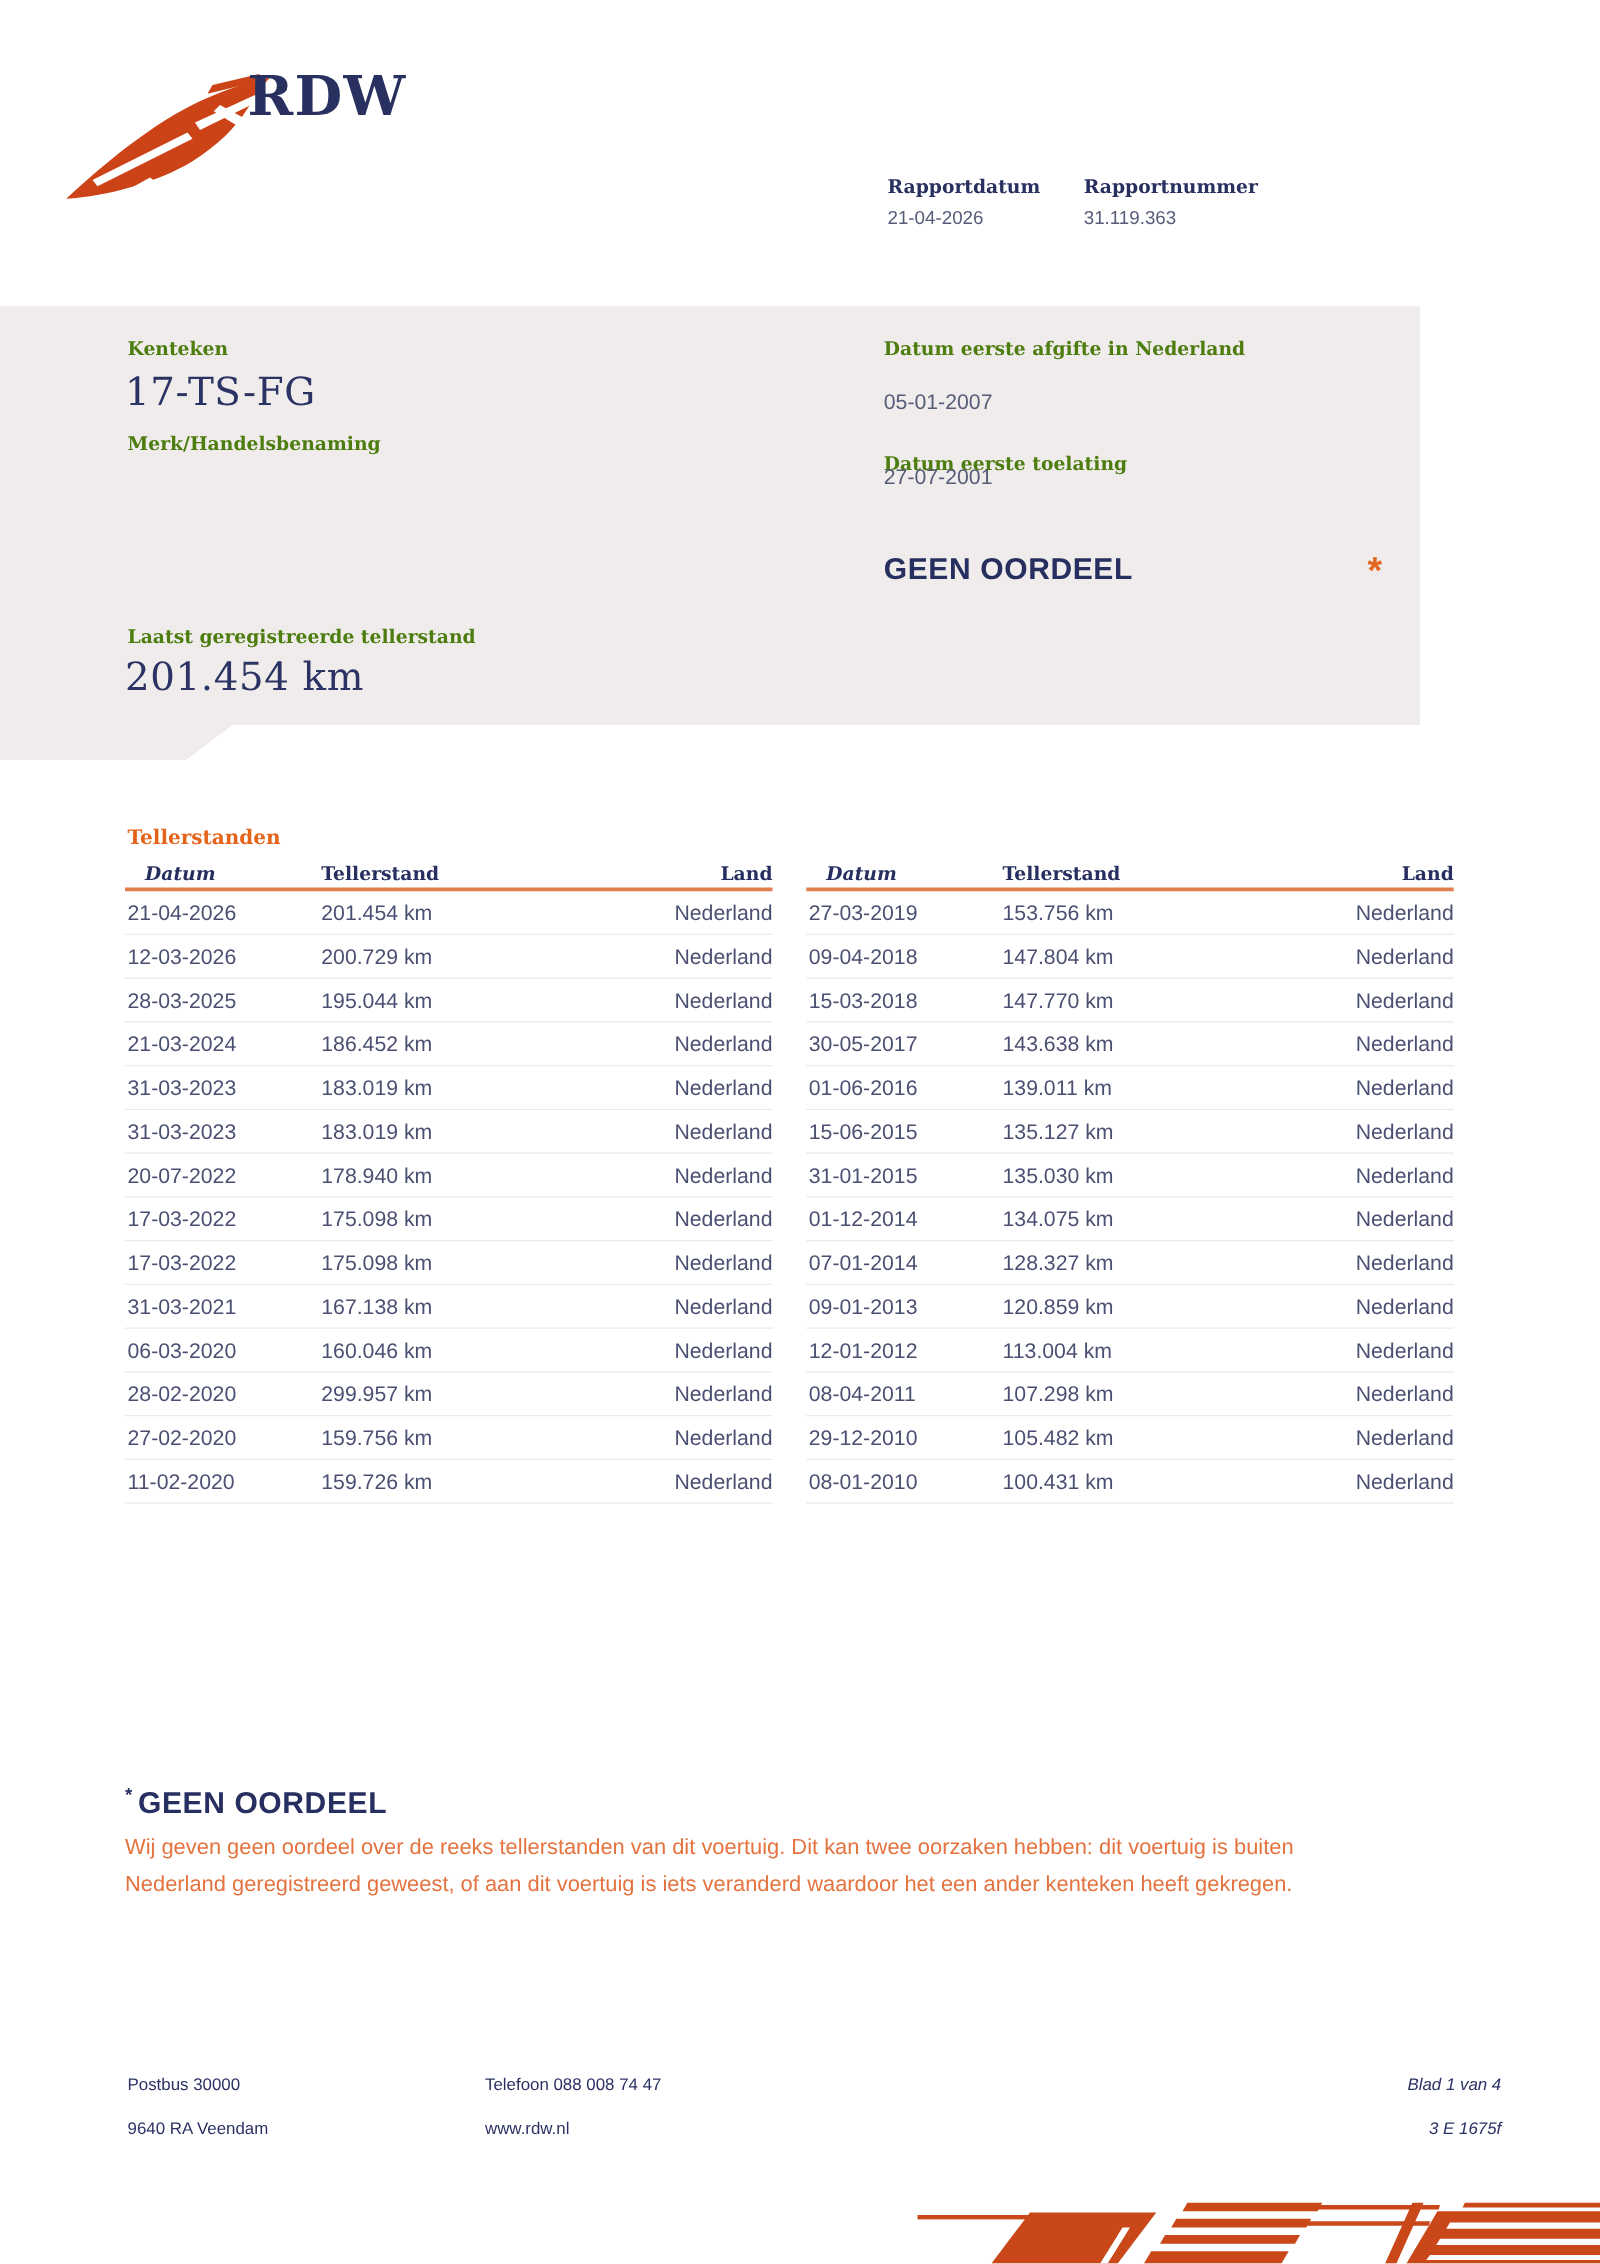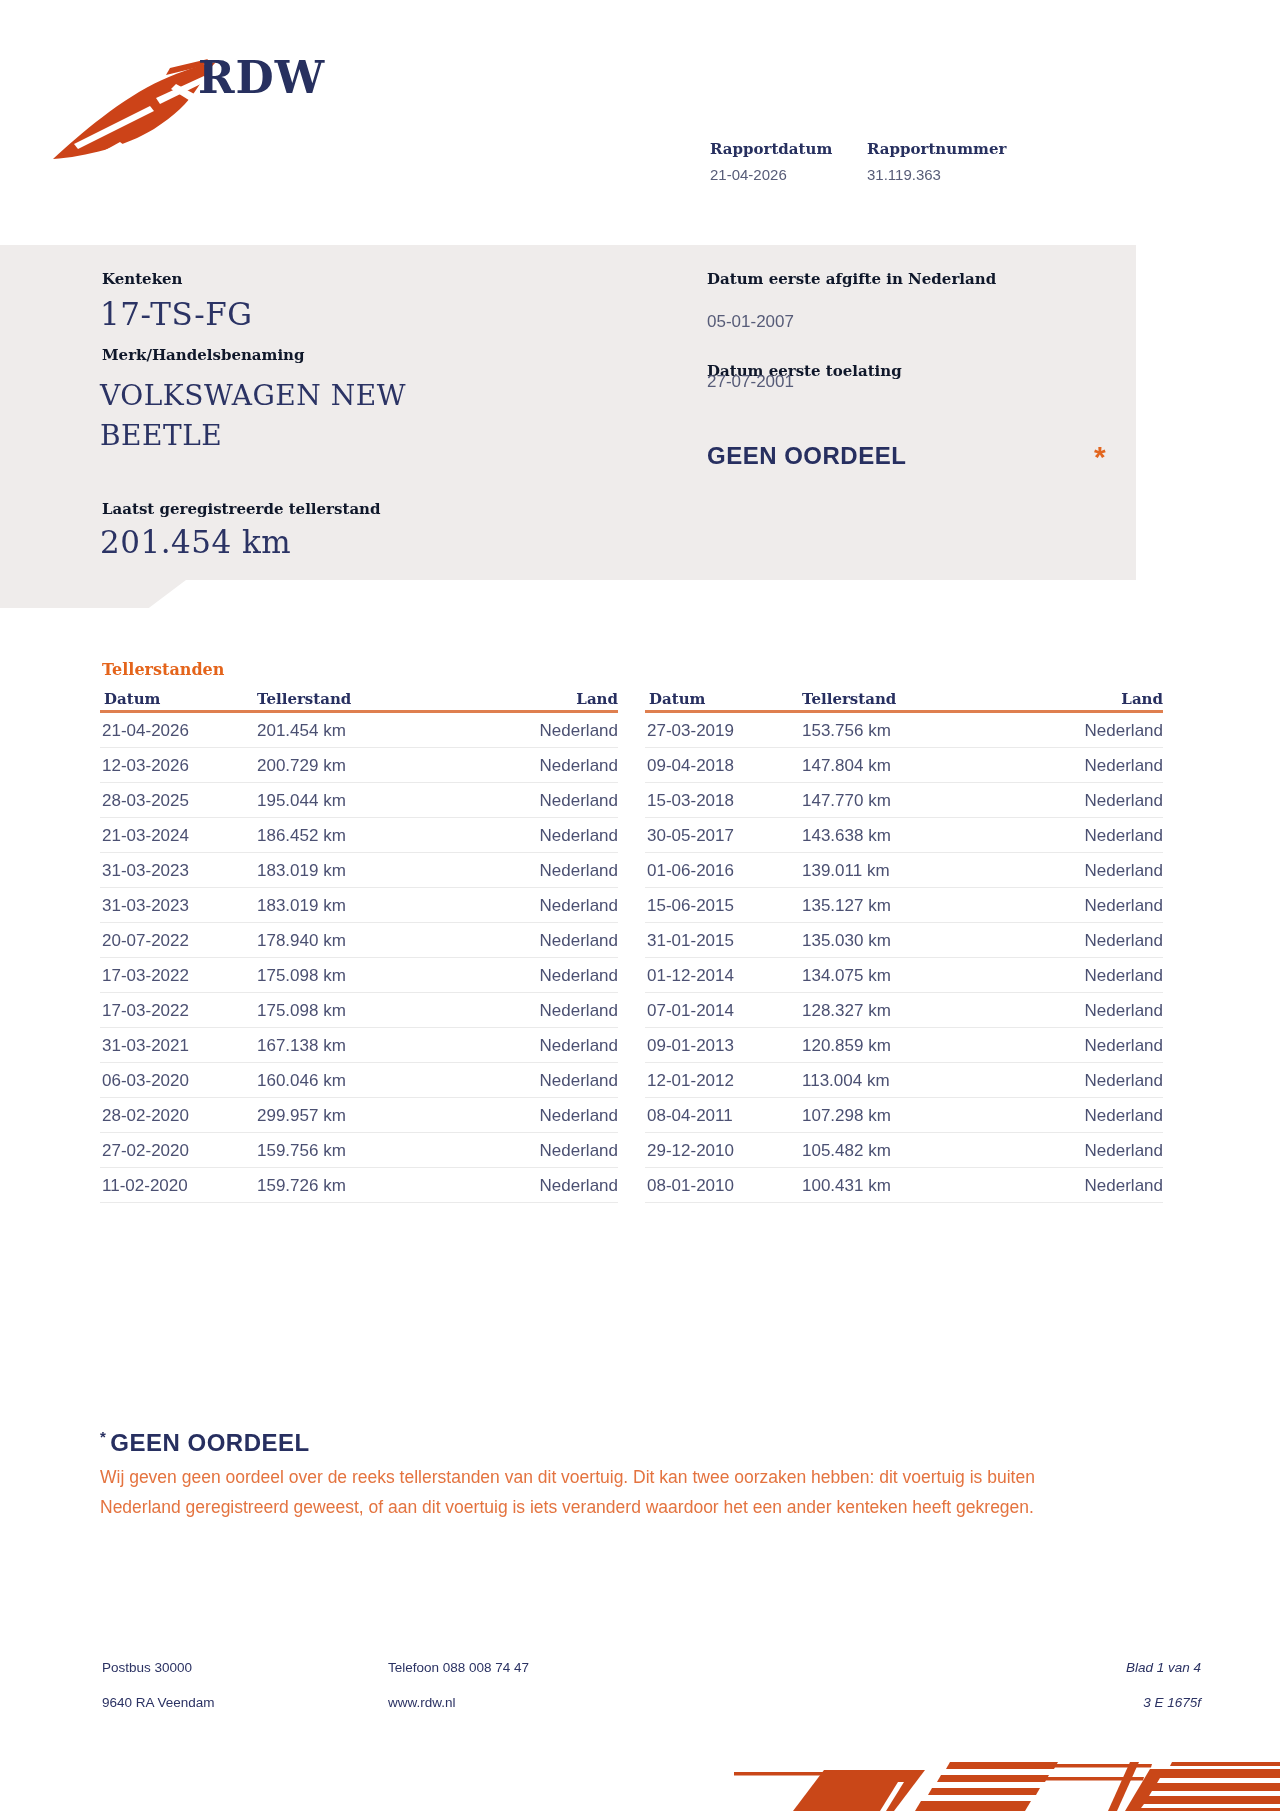--- a/index.html
+++ b/index.html
@@ -15,36 +15,36 @@
   .meta-label{position:absolute;top:140px;font-family:"DejaVu Serif",serif;font-size:15px;
               font-weight:bold;color:#27305f;white-space:nowrap;}
   .meta-value{position:absolute;top:166px;font-size:15px;color:#575c78;white-space:nowrap;}
   .mx1{left:710px;} .mx2{left:867px;}
 
   
   .panel{position:absolute;left:0;top:245px;width:1136px;height:335px;background:#efeceb;}
   .panel-tab{position:absolute;left:0;top:580px;width:186px;height:28px;background:#efeceb;
              clip-path:polygon(0 0,100% 0,80% 100%,0 100%);}
   .olabel{position:absolute;font-family:"DejaVu Serif",serif;font-size:15px;font-weight:bold;
-          color:#0f172a;white-space:nowrap;}
+          color:#4d7c0f;white-space:nowrap;}
   .bigval{position:absolute;font-family:"DejaVu Serif",serif;font-size:31px;color:#2b3364;
           letter-spacing:0.5px;}
   .smval{position:absolute;font-size:17px;color:#575c78;}
   .oordeel{position:absolute;left:707px;top:442px;font-size:24px;font-weight:bold;
            color:#272f60;letter-spacing:0.5px;white-space:nowrap;}
   .oordeel-star{position:absolute;left:1094px;top:440px;font-size:30px;font-weight:bold;color:#e2661f;}
 
   
   .section-title{position:absolute;left:102px;top:660px;font-family:"DejaVu Serif",serif;
                  font-size:16px;font-weight:bold;color:#e4641b;}
   .tbl{position:absolute;top:690px;width:518px;}
   .tbl-left{left:100px;} .tbl-right{left:645px;}
   .thead{position:relative;height:20px;border-bottom:3px solid #df7f4f;
          font-family:"DejaVu Serif",serif;font-size:15px;font-weight:bold;color:#272f60;}
-  .thead .c0{position:absolute;left:4px;top:0;}
+  .thead .c0{position:absolute;left:16px;top:0;font-style:italic;}
   .thead .c1{position:absolute;left:157px;top:0;}
   .thead .c2{position:absolute;right:0;top:0;}
   .trow{position:relative;height:34px;border-bottom:1px solid #eaeaea;
         font-size:17px;color:#4b5072;}
   .trow .c0{position:absolute;left:2px;top:8px;}
   .trow .c1{position:absolute;left:157px;top:8px;}
   .trow .c2{position:absolute;right:0;top:8px;}
 
   
   .fn-head{position:absolute;left:100px;top:1428px;font-size:24px;font-weight:bold;
@@ -82,21 +82,20 @@
   <div class="meta-value mx1">21-04-2026</div>
   <div class="meta-value mx2">31.119.363</div>
 
   <div class="panel"></div>
   <div class="panel-tab"></div>
 
   <div class="olabel" style="left:102px;top:270px">Kenteken</div>
   <div class="bigval" style="left:100px;top:296px">17-TS-FG</div>
 
   <div class="olabel" style="left:102px;top:346px">Merk/Handelsbenaming</div>
-  <div class="bigval" style="left:100px;top:376px;width:310px;font-size:28px;line-height:40px">VOLKSWAGEN NEW BEETLE</div>
 
   <div class="olabel" style="left:102px;top:500px">Laatst geregistreerde tellerstand</div>
   <div class="bigval" style="left:100px;top:524px">201.454 km</div>
 
   <div class="olabel" style="left:707px;top:270px">Datum eerste afgifte in Nederland</div>
   <div class="smval" style="left:707px;top:312px">05-01-2007</div>
 
   <div class="olabel" style="left:707px;top:362px">Datum eerste toelating</div>
   <div class="smval" style="left:707px;top:372px">27-07-2001</div>
 

